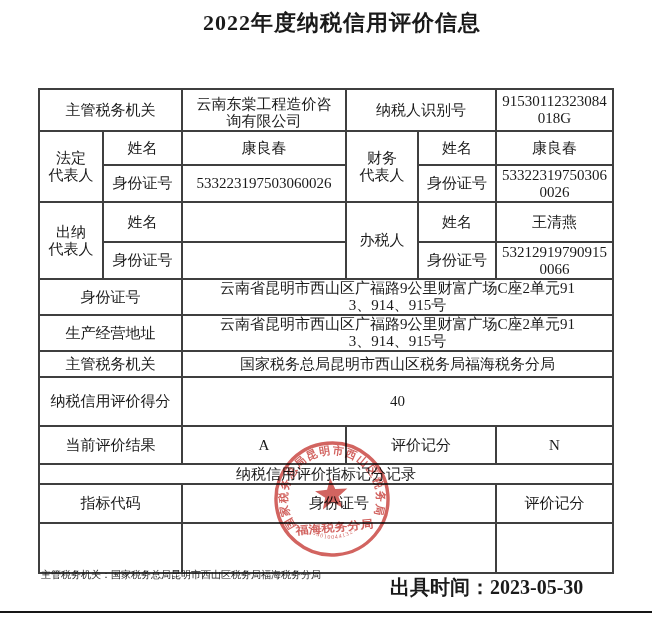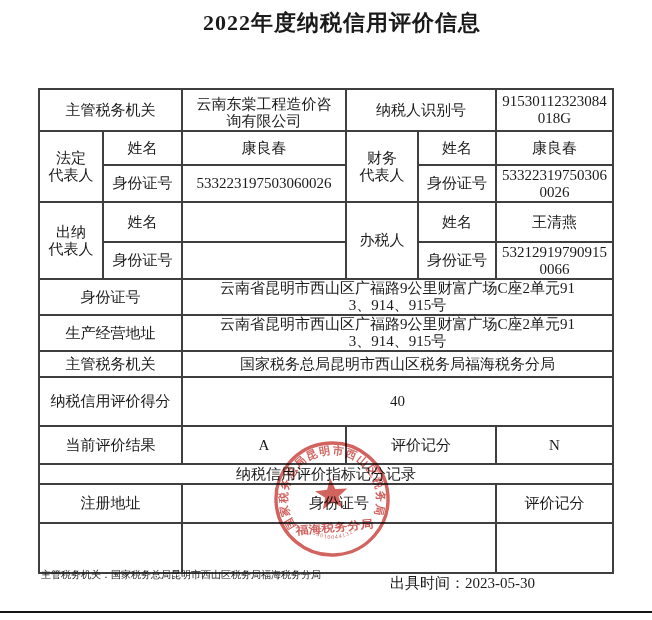--- a/index.html
+++ b/index.html
@@ -26,21 +26,21 @@
   .brk{word-break:break-all;}
   .stamp{
     position:absolute;left:271px;top:438px;width:122px;height:122px;
     opacity:0.82;mix-blend-mode:multiply;pointer-events:none;
   }
   .footer-left{
     position:absolute;left:40px;top:566px;width:282px;text-align:center;
     font-size:10px;line-height:17px;
   }
   .footer-right{
-    position:absolute;left:390px;top:574px;font-size:15px;
+    position:absolute;left:390px;top:574px;font-size:20px;font-weight:bold;
   }
   .bottom-rule{
     position:absolute;left:0;top:611px;width:652px;height:2px;background:#161616;
   }
 </style>
 </head>
 <body>
 
 <div class="page-title">2022年度纳税信用评价信息</div>
 
@@ -110,21 +110,21 @@
   <tr style="height:38px">
     <td colspan="2">当前评价结果</td>
     <td>A</td>
     <td colspan="2">评价记分</td>
     <td>N</td>
   </tr>
   <tr style="height:20px">
     <td colspan="6">纳税信用评价指标记分记录</td>
   </tr>
   <tr style="height:39px">
-    <td colspan="2">注册地址</td>
+    <td colspan="2">指标代码</td>
     <td colspan="3">身份证号</td>
     <td>评价记分</td>
   </tr>
   <tr style="height:50px">
     <td colspan="2"></td>
     <td colspan="3"></td>
     <td></td>
   </tr>
 </tbody>
   </table>

